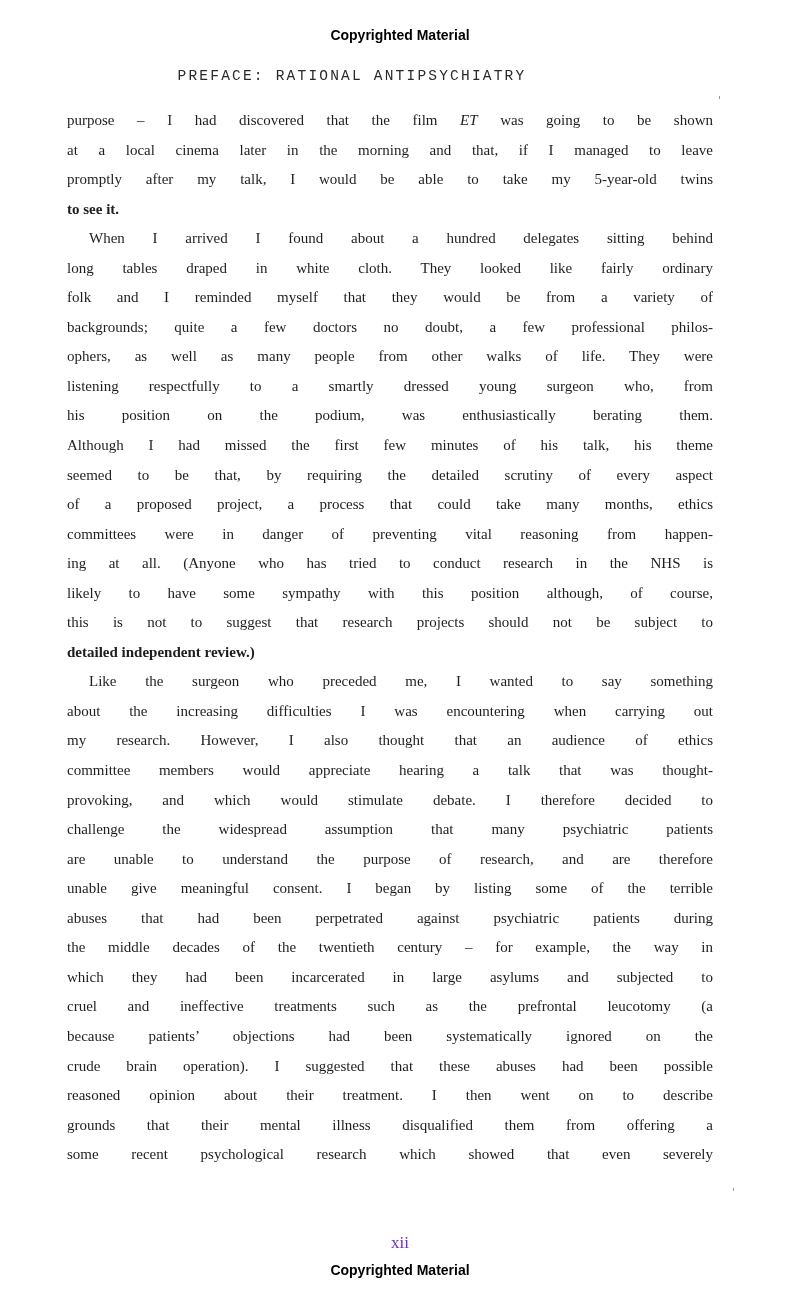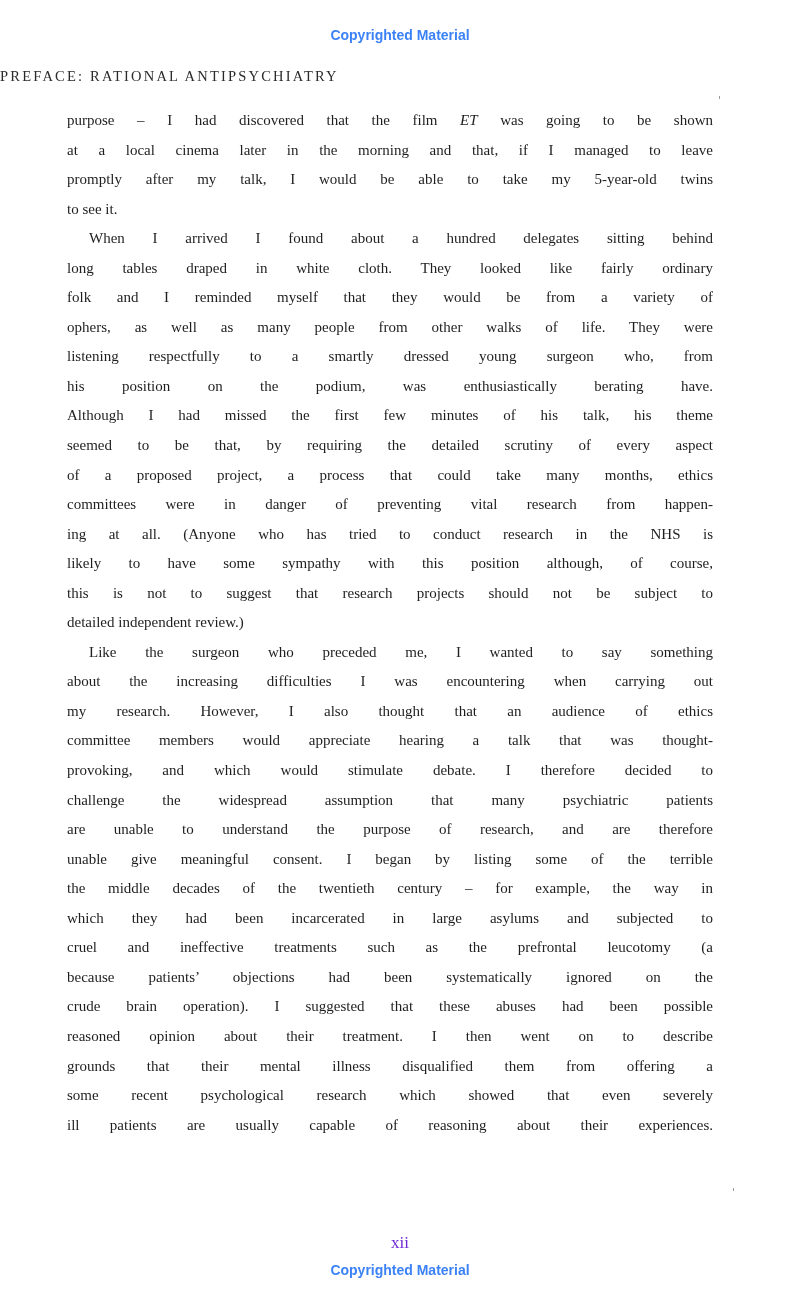--- a/index.html
+++ b/index.html
@@ -14,30 +14,31 @@
       overflow: hidden;
     }
     .copyright {
       position: absolute;
       left: 0;
       width: 800px;
       text-align: center;
       font-family: "Liberation Sans", sans-serif;
       font-weight: bold;
       font-size: 14px;
-      color: #3b82f6;
+      color: #000000;
     }
     .copyright.top { top: 27px; }
     .copyright.bottom { top: 1262px; }
     .running-head {
       position: absolute;
       top: 68px;
       left: 0;
       width: 704px;
-      font-family: Liberation Serif, serif;
+      text-align: center;
+      font-family: Liberation Mono, monospace;
       font-size: 14.5px;
       letter-spacing: 2.2px;
       color: #2a2a2a;
     }
     .text-block {
       position: absolute;
       top: 106px;
       left: 67px;
       width: 646px;
       font-family: "Liberation Serif", serif;
@@ -48,20 +49,21 @@
     .line {
       display: block;
       white-space: nowrap;
       text-align: justify;
       text-align-last: justify;
       height: 29.55px;
       overflow: visible;
     }
     .line.last {
       text-align-last: left;
+      font-weight: bold;
     }
     .line.indent {
       padding-left: 22px;
     }
     .line em { font-style: italic; }
     .folio {
       position: absolute;
       top: 1233px;
       left: 0;
       width: 800px;
@@ -93,49 +95,50 @@
     <span class="line"><span>purpose – I had discovered that the film </span><em>ET</em><span> was going to be shown</span></span>
     <span class="line">at a local cinema later in the morning and that, if I managed to leave</span>
     <span class="line">promptly after my talk, I would be able to take my 5-year-old twins</span>
     <span class="line last">to see it.</span>
   </div>
 
   <div>
     <span class="line indent">When I arrived I found about a hundred delegates sitting behind</span>
     <span class="line">long tables draped in white cloth. They looked like fairly ordinary</span>
     <span class="line">folk and I reminded myself that they would be from a variety of</span>
+    <span class="line">backgrounds; quite a few doctors no doubt, a few professional philos-</span>
     <span class="line">ophers, as well as many people from other walks of life. They were</span>
     <span class="line">listening respectfully to a smartly dressed young surgeon who, from</span>
-    <span class="line">his position on the podium, was enthusiastically berating have.</span>
+    <span class="line">his position on the podium, was enthusiastically berating them.</span>
     <span class="line">Although I had missed the first few minutes of his talk, his theme</span>
     <span class="line">seemed to be that, by requiring the detailed scrutiny of every aspect</span>
     <span class="line">of a proposed project, a process that could take many months, ethics</span>
-    <span class="line">committees were in danger of preventing vital research from happen-</span>
+    <span class="line">committees were in danger of preventing vital reasoning from happen-</span>
     <span class="line">ing at all. (Anyone who has tried to conduct research in the NHS is</span>
     <span class="line">likely to have some sympathy with this position although, of course,</span>
     <span class="line">this is not to suggest that research projects should not be subject to</span>
     <span class="line last">detailed independent review.)</span>
   </div>
 
   <div>
     <span class="line indent">Like the surgeon who preceded me, I wanted to say something</span>
     <span class="line">about the increasing difficulties I was encountering when carrying out</span>
     <span class="line">my research. However, I also thought that an audience of ethics</span>
     <span class="line">committee members would appreciate hearing a talk that was thought-</span>
     <span class="line">provoking, and which would stimulate debate. I therefore decided to</span>
     <span class="line">challenge the widespread assumption that many psychiatric patients</span>
     <span class="line">are unable to understand the purpose of research, and are therefore</span>
     <span class="line">unable give meaningful consent. I began by listing some of the terrible</span>
+    <span class="line">abuses that had been perpetrated against psychiatric patients during</span>
     <span class="line">the middle decades of the twentieth century – for example, the way in</span>
     <span class="line">which they had been incarcerated in large asylums and subjected to</span>
     <span class="line">cruel and ineffective treatments such as the prefrontal leucotomy (a</span>
     <span class="line">because patients’ objections had been systematically ignored on the</span>
     <span class="line">crude brain operation). I suggested that these abuses had been possible</span>
     <span class="line">reasoned opinion about their treatment. I then went on to describe</span>
     <span class="line">grounds that their mental illness disqualified them from offering a</span>
     <span class="line">some recent psychological research which showed that even severely</span>
-    <span class="line">ill patients are usually capable of reasoning about their experiences.</span>
   </div>
 </div>
 
 <div class="folio">xii</div>
 
 <div class="copyright bottom">Copyrighted Material</div>
 
 </body></html>

